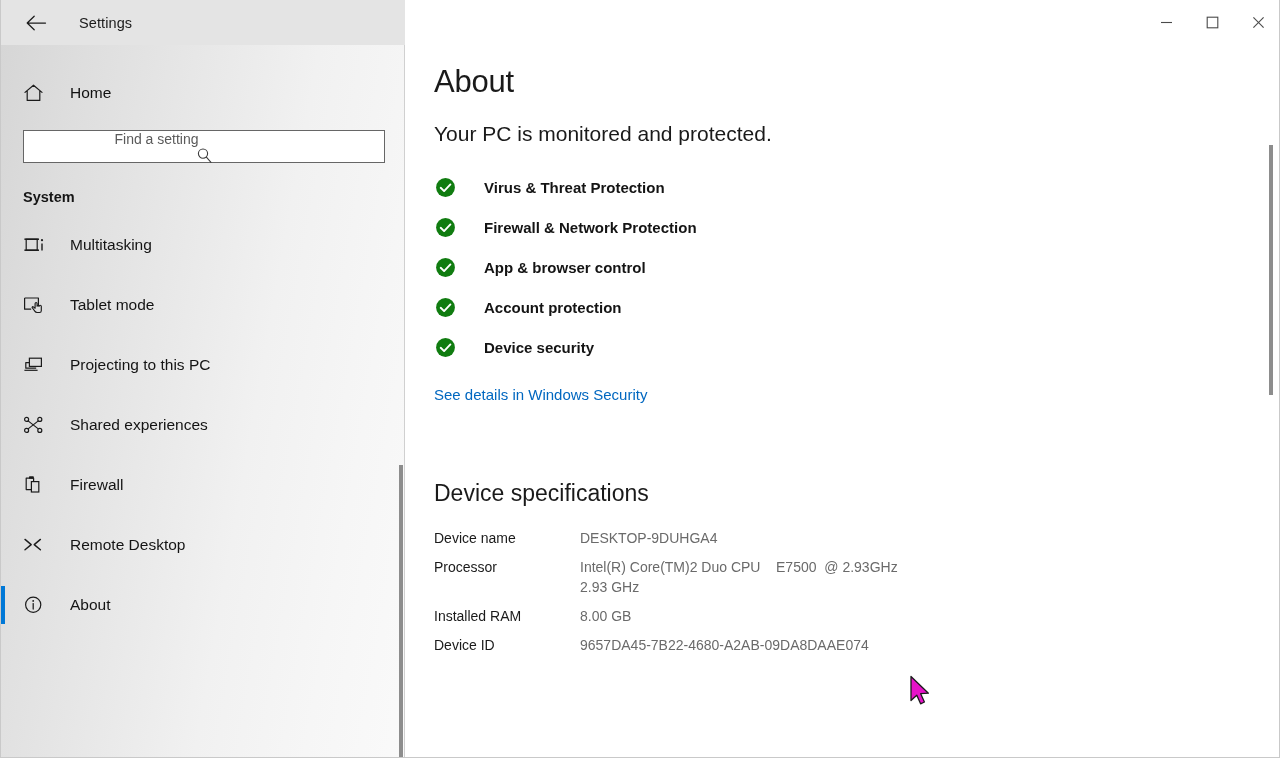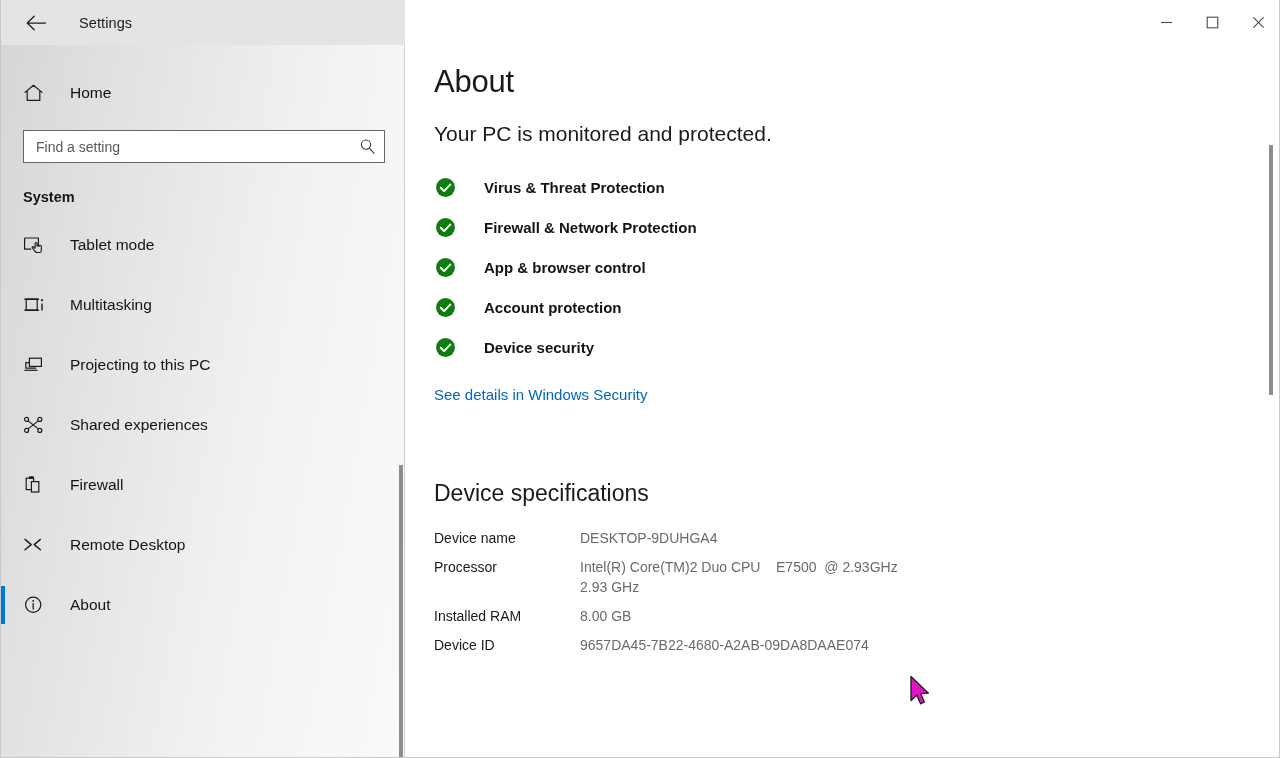--- a/index.html
+++ b/index.html
@@ -123,20 +123,21 @@
 
   #search-wrap {
     margin: 14px 0 0 22px;
     width: 362px;
     height: 33px;
     background: #fff;
     border: 1px solid #666;
     display: flex;
     align-items: center;
     cursor: text;
+    flex-direction: column;
   }
   #search-input {
     flex: 1;
     border: 0;
     outline: 0;
     background: transparent;
     font-family: "Liberation Sans", sans-serif;
     font-size: 14px;
     color: #3a3a3a;
     padding: 0 10px 0 12px;
@@ -397,42 +398,42 @@
       </span>
     </div>
 
     <div id="group-label">System</div>
 
     <div id="navlist">
 
       <div class="nav-item">
         <span class="nav-ico">
           <svg width="22" height="20" viewBox="0 0 22 20">
+            <rect x="3.2" y="4.2" width="11" height="11" fill="none" stroke="#1b1b1b" stroke-width="1.2"></rect>
+            <line x1="1.4" y1="4.2" x2="16" y2="4.2" stroke="#1b1b1b" stroke-width="1.5"></line>
+            <line x1="1.4" y1="15.2" x2="16" y2="15.2" stroke="#1b1b1b" stroke-width="1.5"></line>
+            <circle cx="19" cy="5.2" r="1.1" fill="#1b1b1b"></circle>
+            <line x1="19" y1="8.4" x2="19" y2="15.4" stroke="#1b1b1b" stroke-width="1.4"></line>
+          </svg>
+        </span>
+        <span class="nav-text">Multitasking</span>
+      </div>
+
+      <div class="nav-item">
+        <span class="nav-ico">
+          <svg width="22" height="20" viewBox="0 0 22 20">
             <path d="M1.6 3 H15.4 V11.4" fill="none" stroke="#1b1b1b" stroke-width="1.2" stroke-linejoin="round"></path>
             <path d="M1.6 3 V14.2 H8.2" fill="none" stroke="#1b1b1b" stroke-width="1.2" stroke-linejoin="round"></path>
             <path d="M12.1 8.6 V13.2 L10.4 11.9 Q9.2 11.2 9.1 12.5 L12 16.4 Q12.6 17.5 14.1 17.5
                      H16.6 Q18.2 17.4 18.3 15.7 V11.3 Q18.2 10.2 17.2 10.2 Q16.3 10.2 16.2 11.2
                      Q16.1 10.2 15.1 10.2 Q14.2 10.2 14.1 11.2 V8.6 Q14 7.5 13.1 7.5
                      Q12.2 7.5 12.1 8.6 Z" fill="none" stroke="#1b1b1b" stroke-width="1.15" stroke-linejoin="round"></path>
           </svg>
         </span>
         <span class="nav-text">Tablet mode</span>
-      </div>
-
-      <div class="nav-item">
-        <span class="nav-ico">
-          <svg width="22" height="20" viewBox="0 0 22 20">
-            <rect x="3.2" y="4.2" width="11" height="11" fill="none" stroke="#1b1b1b" stroke-width="1.2"></rect>
-            <line x1="1.4" y1="4.2" x2="16" y2="4.2" stroke="#1b1b1b" stroke-width="1.5"></line>
-            <line x1="1.4" y1="15.2" x2="16" y2="15.2" stroke="#1b1b1b" stroke-width="1.5"></line>
-            <circle cx="19" cy="5.2" r="1.1" fill="#1b1b1b"></circle>
-            <line x1="19" y1="8.4" x2="19" y2="15.4" stroke="#1b1b1b" stroke-width="1.4"></line>
-          </svg>
-        </span>
-        <span class="nav-text">Multitasking</span>
       </div>
 
       <div class="nav-item">
         <span class="nav-ico">
           <svg width="22" height="20" viewBox="0 0 22 20">
             <rect x="6.4" y="3.2" width="12" height="8.2" fill="none" stroke="#1b1b1b" stroke-width="1.2"></rect>
             <path d="M13.2 13.2 H2.8 V7.6 H6.4" fill="none" stroke="#1b1b1b" stroke-width="1.2" stroke-linejoin="round"></path>
             <line x1="1.4" y1="15.3" x2="14.6" y2="15.3" stroke="#1b1b1b" stroke-width="1.2"></line>
           </svg>
         </span>

